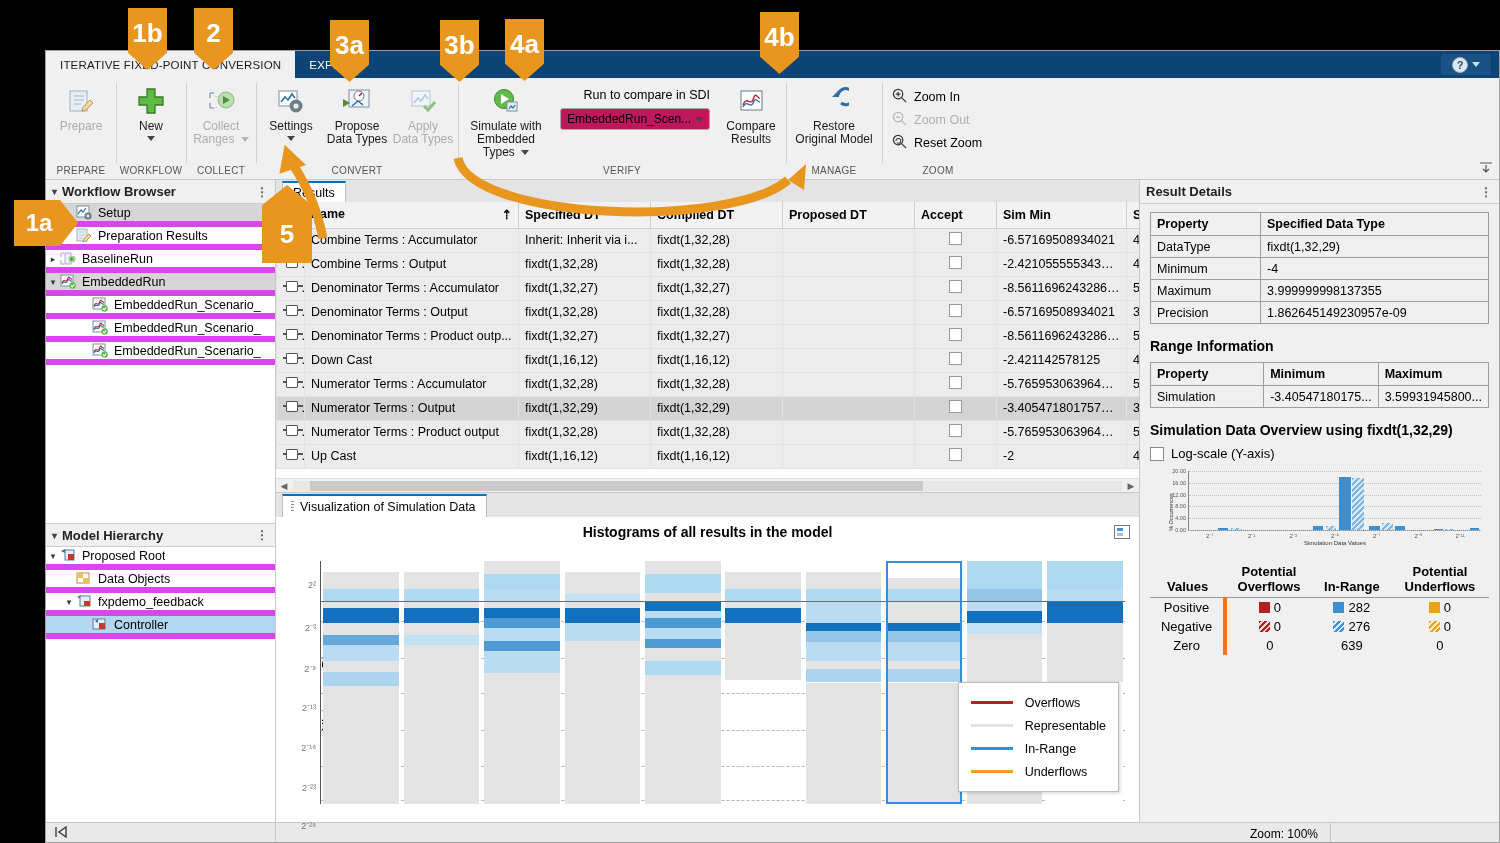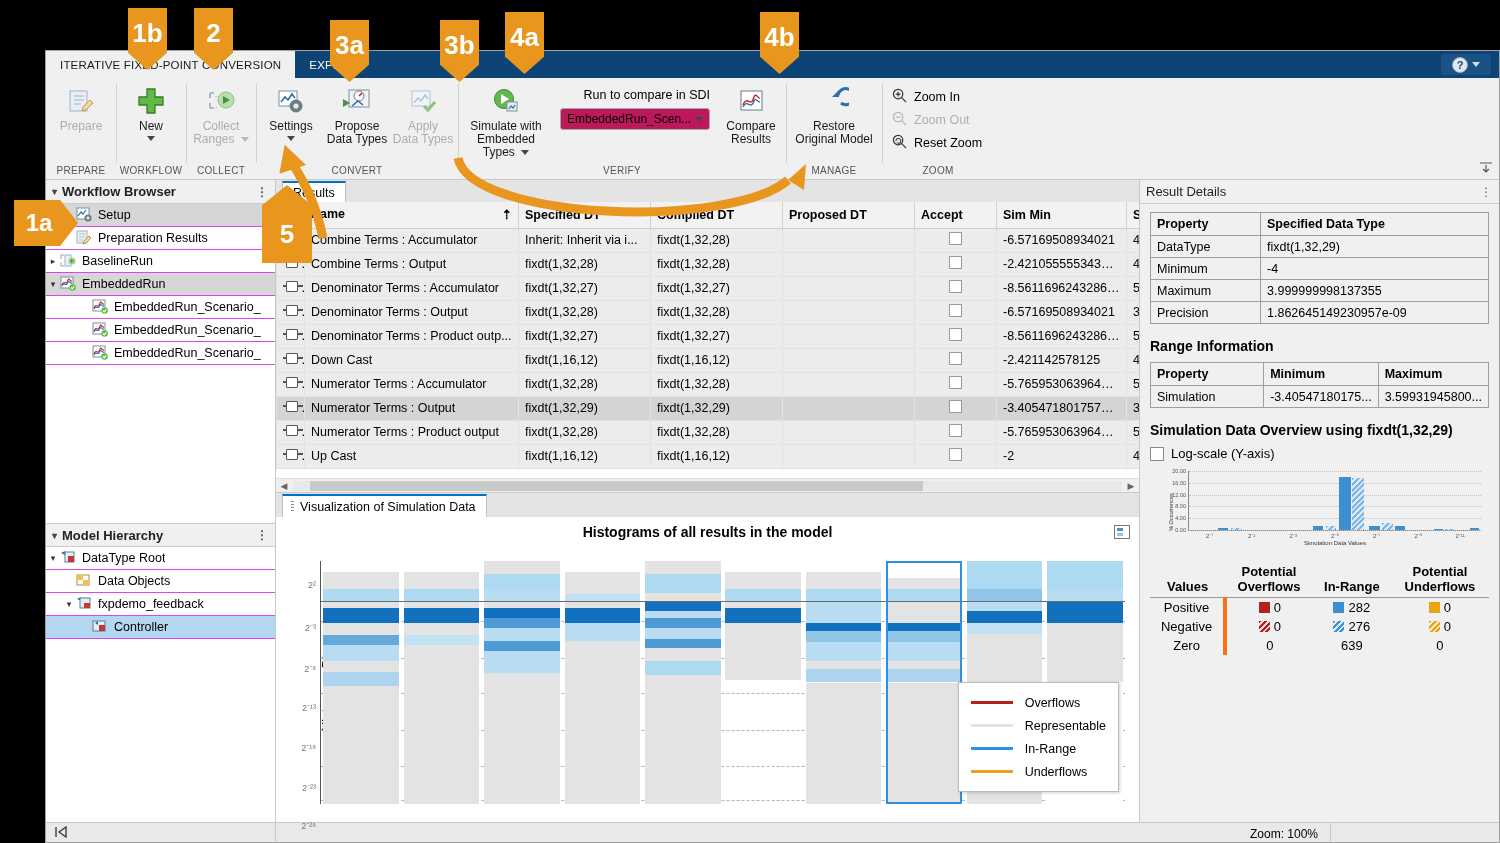--- a/index.html
+++ b/index.html
@@ -87,21 +87,21 @@
 
   
   .leftcol { width:230px; display:flex; flex-direction:column; border-right:1px solid #c8c8c8; background:#fff;}
   .panel-hdr {
     height:24px; background:#f0f0f0; border-bottom:1px solid #ccc;
     display:flex; align-items:center; padding:0 6px; font-size:13px; font-weight:bold; color:#222;
   }
   .panel-hdr .twisty { margin-right:5px; color:#444; font-size:10px;}
   .panel-hdr .dots { margin-left:auto; color:#555; letter-spacing:1px; font-size:12px;}
   .tree { flex:1; overflow:hidden; background:#fff; }
-  .tnode { height:23px; display:flex; align-items:center; font-size:12.5px; padding-right:4px; border-bottom:1px solid #d946ef;}
+  .tnode { height:23px; display:flex; align-items:center; font-size:12.5px; padding-right:4px; border-bottom:6px solid #d946ef;}
   .tnode.sel { background:#d6d6d6; }
   .tnode.sel2 { background:#b3d7f0; }
   .tnode .arrow { width:14px; text-align:center; color:#333; font-size:9px; }
   .tnode .ti { width:18px; height:16px; margin-right:4px; flex:0 0 auto;}
   .tnode .tl { white-space:nowrap; overflow:hidden; }
 
   
   .centercol { flex:1; display:flex; flex-direction:column; background:#f0f0f0; min-width:0;}
   .doc-tabbar { height:22px; background:#e4e4e4; display:flex; align-items:flex-end; padding-left:6px;}
   .doc-tab {
@@ -533,21 +533,21 @@
       </div>
       <div class="tree" id="mh-tree" style="flex:0 0 275px">
           <div class="tnode">
             <span style="display:inline-block;width:0px"></span>
             <span class="arrow">▾</span>
             <span class="ti"><svg width="16" height="15" viewBox="0 0 16 15">
                 <path d="M1 3l4-2v4z" fill="#2d6fa8"></path>
                 <rect x="5" y="2" width="9" height="10" fill="#e6eef5" stroke="#5a7e9c"></rect>
                 <rect x="8" y="6" width="6" height="6" fill="#c0392b"></rect>
               </svg></span>
-            <span class="tl">DataType Root</span>
+            <span class="tl">Proposed Root</span>
           </div>
           <div class="tnode">
             <span style="display:inline-block;width:16px"></span>
             <span class="arrow"></span>
             <span class="ti"><svg width="16" height="15" viewBox="0 0 16 15">
                 <rect x="1" y="2" width="12" height="10" fill="#fff" stroke="#b08c3c"></rect>
                 <rect x="1" y="2" width="6" height="5" fill="#f0c050"></rect>
                 <rect x="7" y="7" width="6" height="5" fill="#f0c050"></rect>
               </svg></span>
             <span class="tl">Data Objects</span>
@@ -865,21 +865,21 @@
                   <span class="legend-line" style="background:#f0a020"></span>
                   <span class="legend-txt">Underflows</span>
                 </div>
               </div>
           </div>
         </div>
       </div>
     </div>
 
     <div class="rightcol">
-      <div class="panel-hdr" style="font-weight:normal;font-size:13px;background:#f0f0f0;">
+      <div class="panel-hdr" style="font-weight:bold;font-size:13px;background:#f0f0f0;">
         <span>Result Details</span>
         <span class="dots">⋮</span>
       </div>
       <div class="rd-body">
 
         <table class="proptbl">
           <colgroup>
               <col style="width:110px">
               <col>
             </colgroup>
@@ -1043,21 +1043,21 @@
   </div>
 <div class="callout co-down" style="left:194px;top:8px;">
     <span>2</span>
   </div>
 <div class="callout co-down" style="left:330px;top:20px;">
     <span>3a</span>
   </div>
 <div class="callout co-down" style="left:400px;top:20px;margin-left:40px;">
     <span>3b</span>
   </div>
-<div class="callout co-down" style="left:505px;top:12px;">
+<div class="callout co-down" style="left:505px;top:19px;">
     <span>4a</span>
   </div>
 <div class="callout co-down" style="left:760px;top:12px;">
     <span>4b</span>
   </div>
 <div class="callout co-up" style="left:262px;top:185px;">
     <span>5</span>
   </div>
 
 </body></html>

